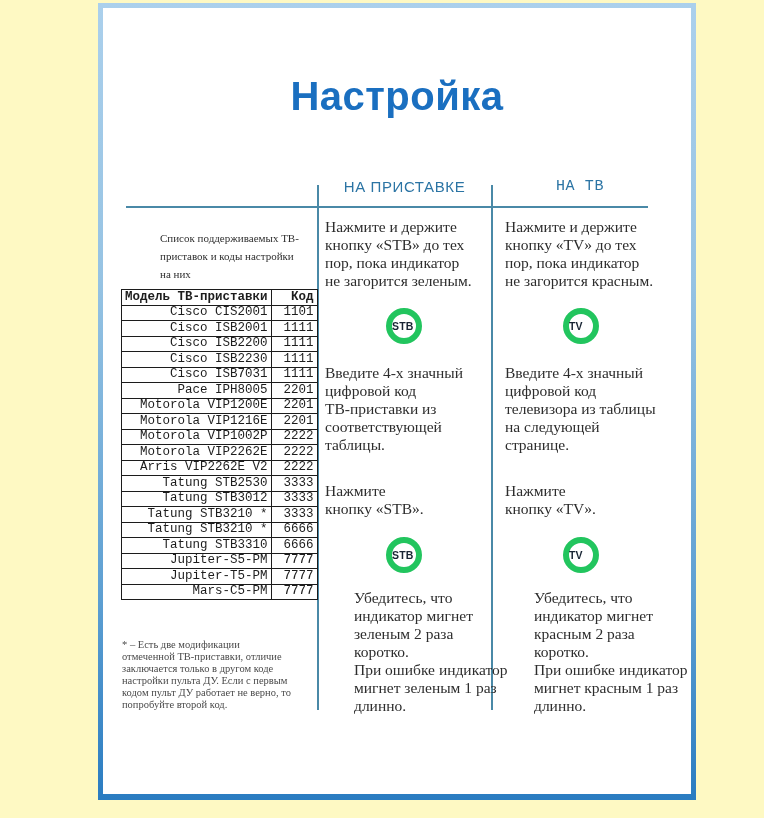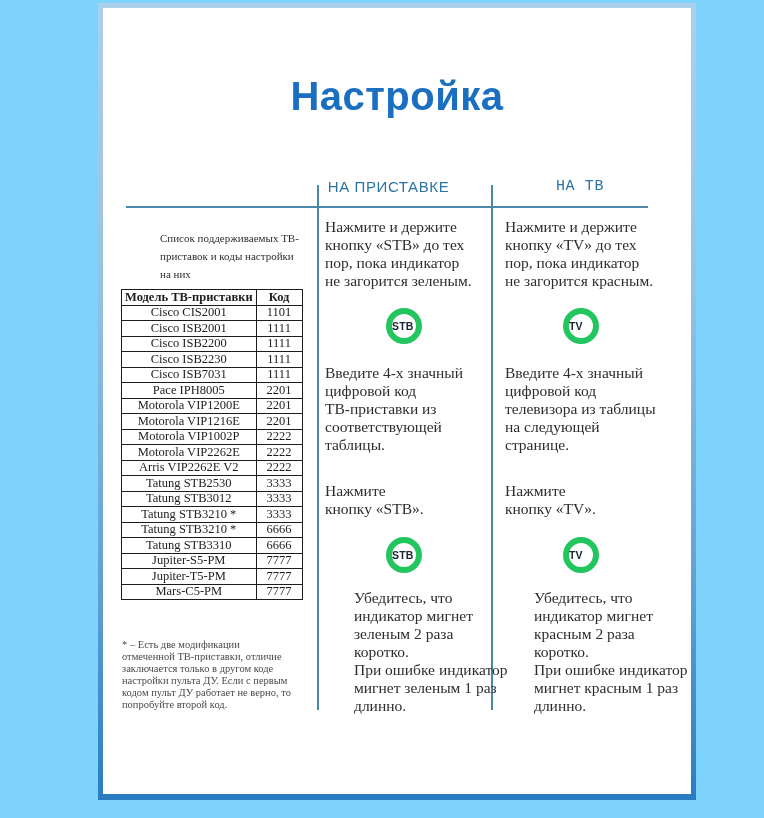--- a/index.html
+++ b/index.html
@@ -1,46 +1,46 @@
 <!DOCTYPE html>
 <html><head>
 <meta charset="utf-8">
 <style>
   * { margin:0; padding:0; box-sizing:border-box; }
   html,body { width:764px; height:818px; background:#ffffff; overflow:hidden;
               font-family:"Liberation Serif", serif; }
-  .canvas { position:relative; width:764px; height:818px; background:#7dd3fc; }
+  .canvas { position:relative; width:764px; height:818px; background:#fef9c3; }
 
   
   .frame { position:absolute; left:98px; top:3px; width:598px; height:797px;
            background:linear-gradient(to bottom,#abd0ec 0%,#96c3e3 35%,#5d9fd2 75%,#2a7cc1 100%);
            padding:5px 5px 6px 5px; }
   .frame-inner { width:100%; height:100%; background:#ffffff; }
 
   .title { position:absolute; left:98px; top:74px; width:598px; text-align:center;
            font-family:"Liberation Sans", sans-serif; font-weight:bold;
            font-size:40px; letter-spacing:0.5px; color:#1a6fc0; }
 
   .col-header { position:absolute; top:178px; font-family:"Liberation Sans", sans-serif;
                 font-size:15px; letter-spacing:0.6px; color:#2b74a4; text-align:center; }
-  .col-header.stb { left:301px; width:175px; }
+  .col-header.stb { left:317px; width:175px; }
   .col-header.tv  { left:492px; width:176px;font-family:Liberation Mono, monospace; }
 
   .hrule { position:absolute; left:126px; top:206px; width:522px; height:2px; background:#4a89a7; }
   .vline { position:absolute; top:185px; width:2px; height:525px; background:#4a89a7; }
   .vline.v1 { left:317px; }
   .vline.v2 { left:491px; }
 
   .intro { position:absolute; left:122px; top:229px; width:195px;
            font-size:11px; line-height:18px; color:#2e2e2e; white-space:pre-line;margin-left:38px; }
 
   table.codes { position:absolute; left:121px; top:289px; border-collapse:collapse;
                 font-size:12.5px; color:#1d1d1d; }
   table.codes th, table.codes td { border:1.5px solid #1c1c1c; padding:0 3px;
-                height:15.5px; line-height:13px; text-align:center; white-space:nowrap; }
+                height:15.5px; line-height:13px; text-align:right; white-space:nowrap;font-family:Liberation Mono, monospace; }
   table.codes th { font-weight:bold; }
   table.codes .col-model { width:132px; }
   table.codes .col-code  { width:46px; }
 
   .footnote { position:absolute; left:122px; top:639px; width:205px;
               font-size:10.5px; line-height:12px; color:#4a4a4a; white-space:pre-line; }
 
   .step { position:absolute; width:176px; font-size:15.5px; line-height:18px;
           color:#2d2d2d; white-space:pre-line; }
   .c-stb { left:325px; }

